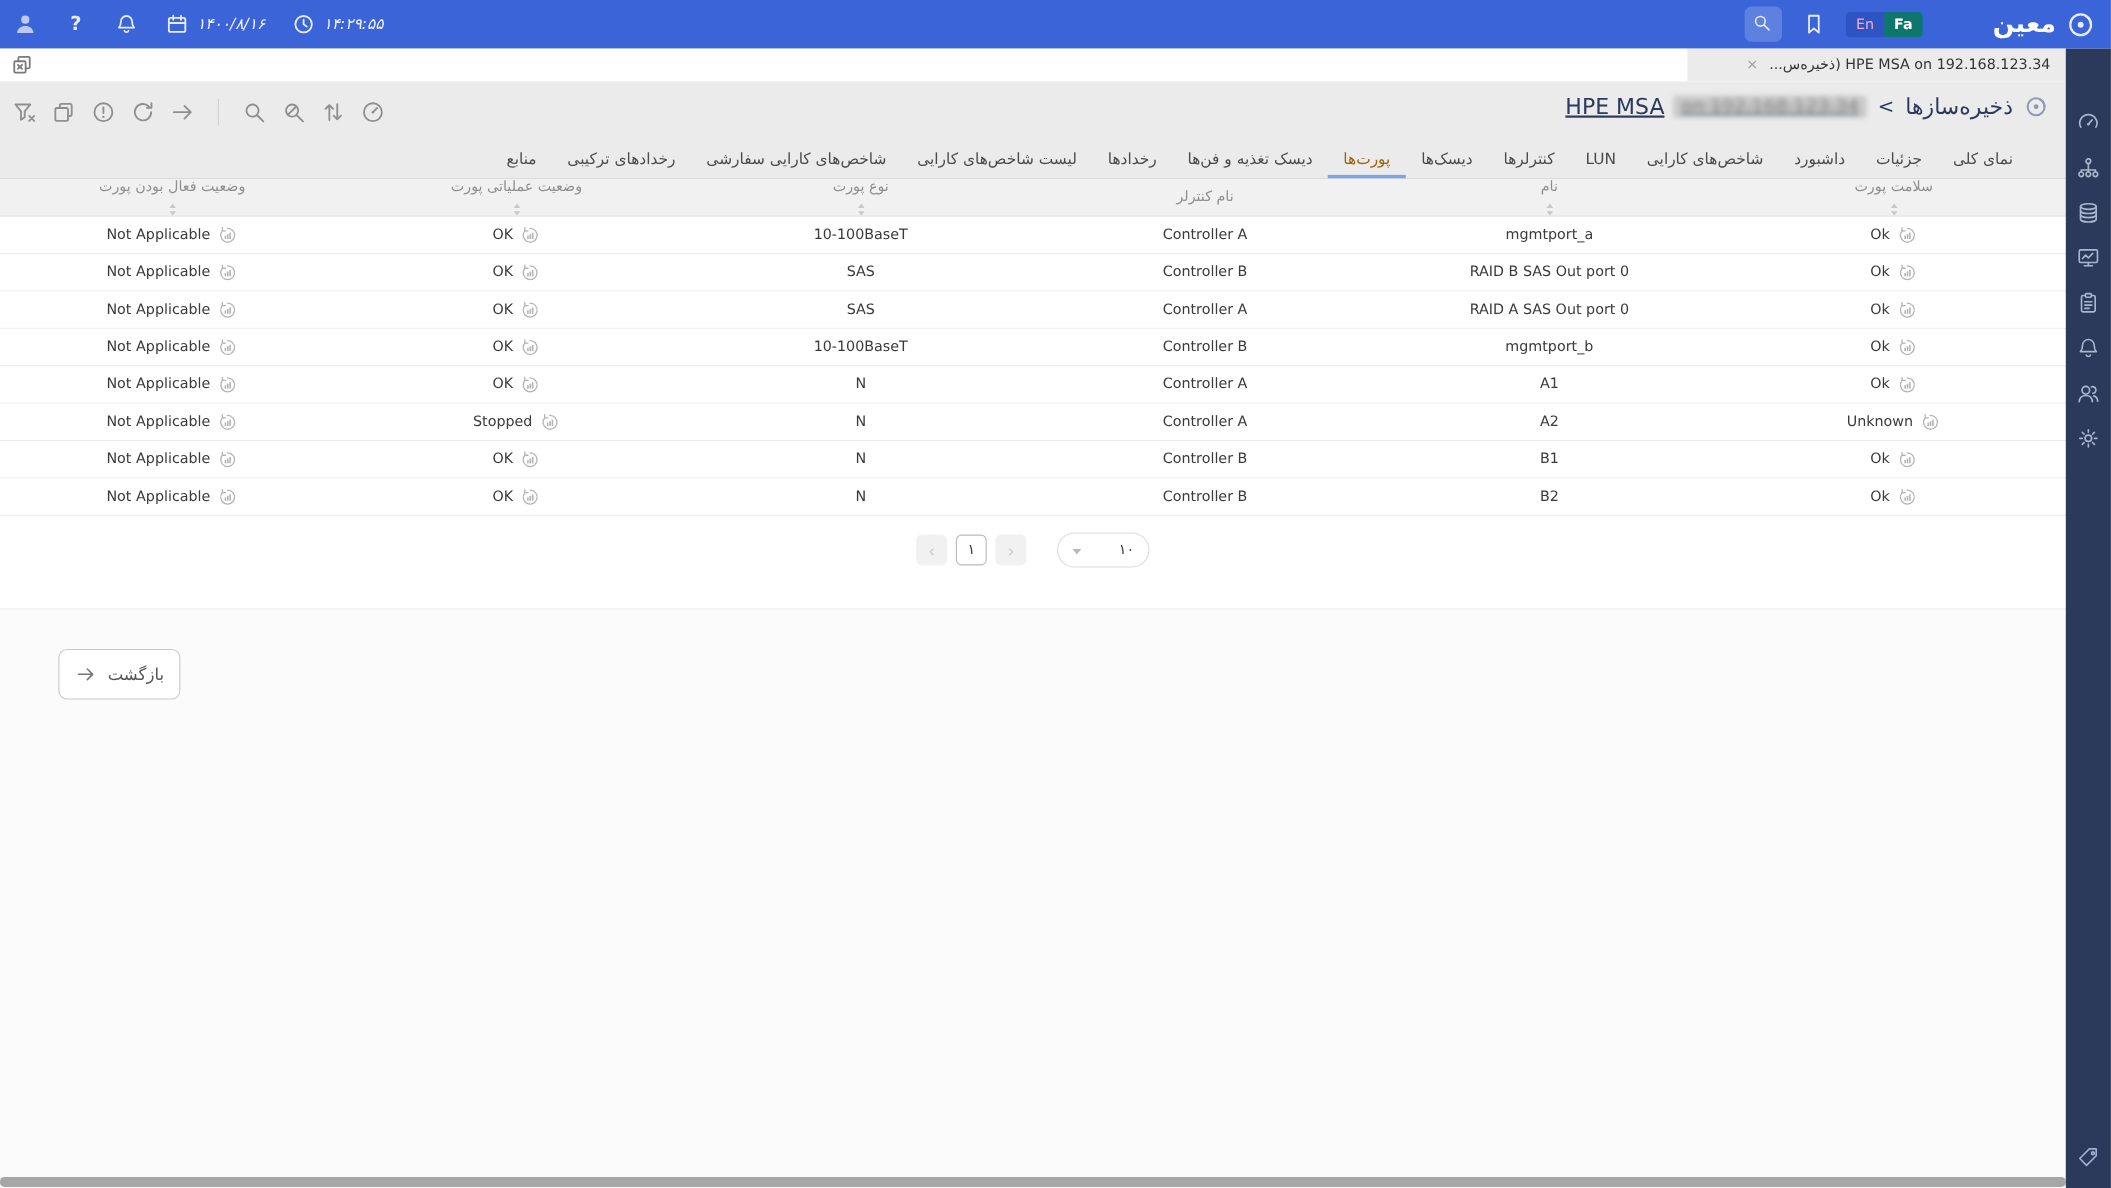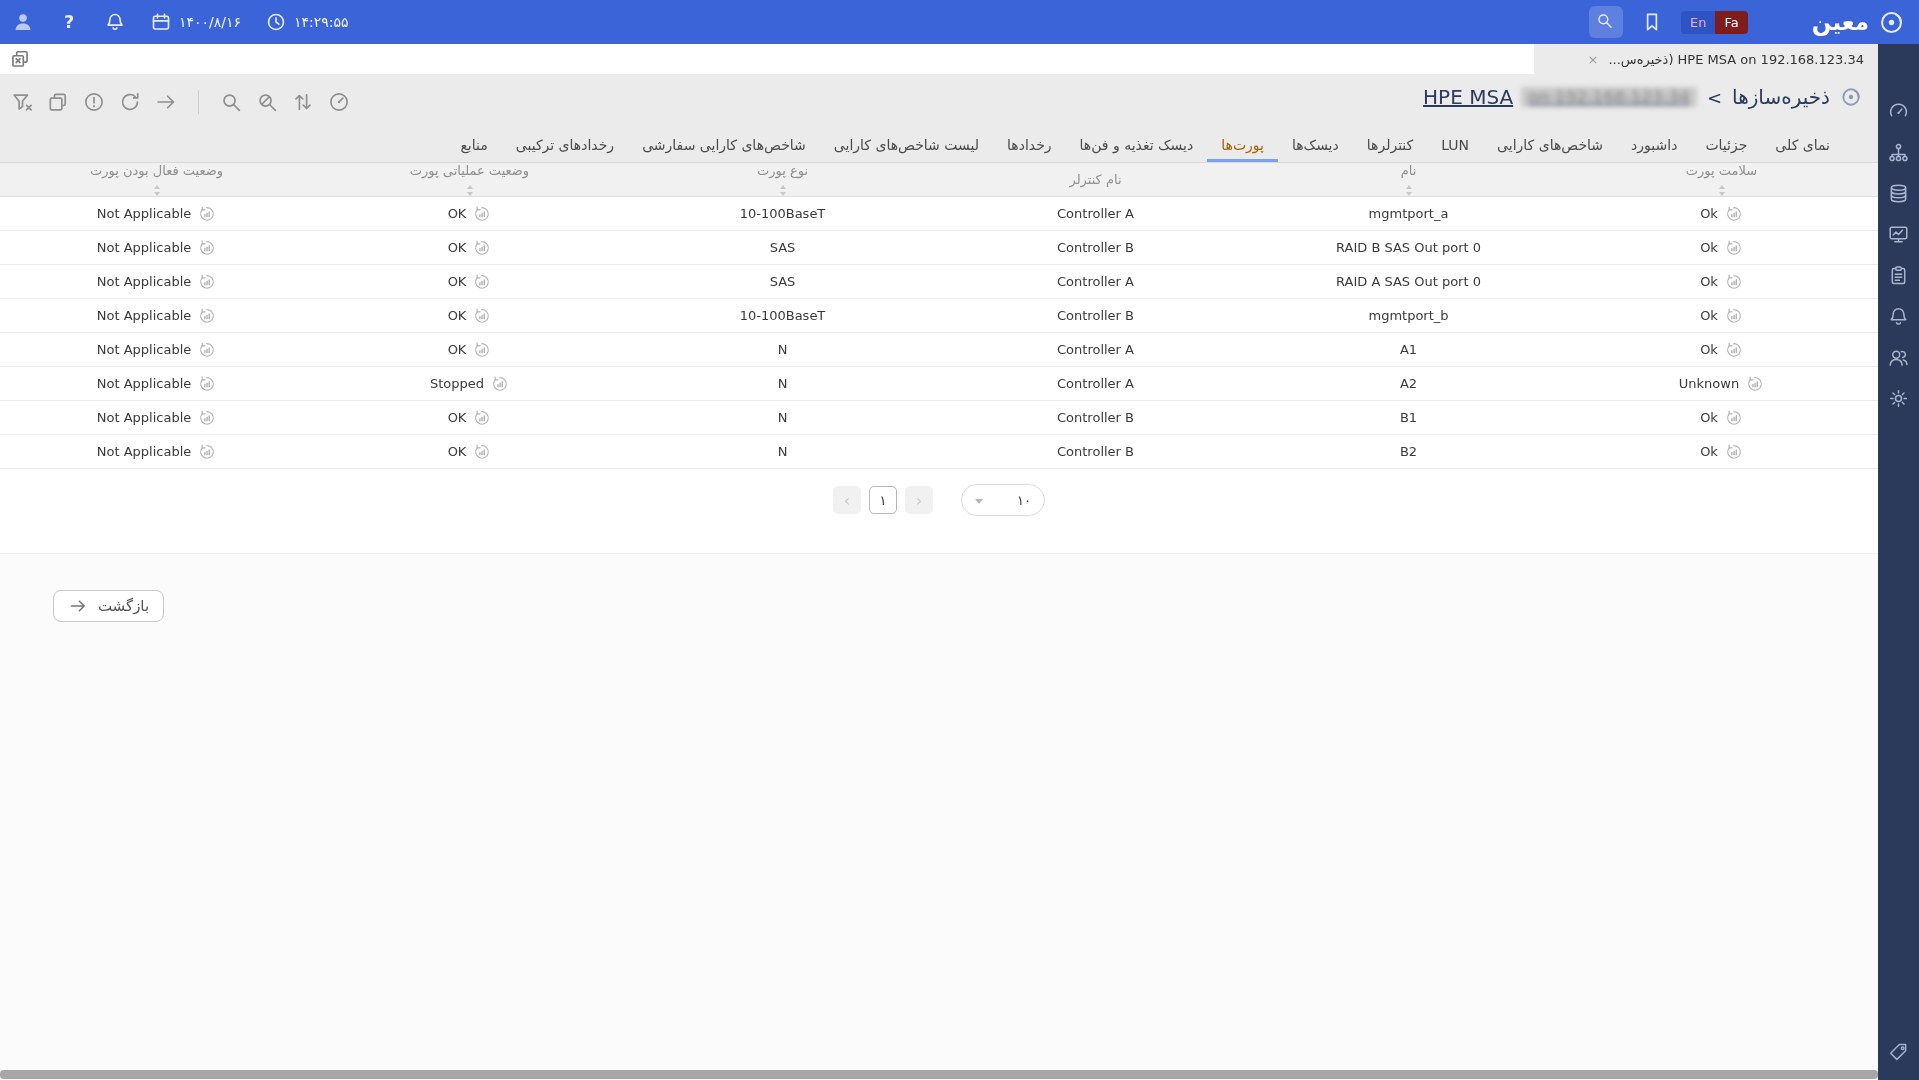--- a/index.html
+++ b/index.html
@@ -8,28 +8,28 @@
 
   
   .topbar { position:absolute; top:0; left:0; right:0; height:44px; background:#3b64d8;
     display:flex; align-items:center; justify-content:space-between; padding:0 14px 0 12px; z-index:6; color:#eef2fd; }
   .tb-left, .tb-right { display:flex; align-items:center; }
   .tb-left { gap:24px; }
   .tb-right { gap:18px; }
   .tb-ic { display:inline-flex; width:22px; height:22px; color:#e6ecfc; cursor:pointer; }
   .tb-ic svg { width:22px; height:22px; }
   .tb-ic.user { color:#bccaf3; }
-  .tb-group { display:flex; align-items:center; gap:7px; font-size:14px; color:#f0f4ff; }
+  .tb-group { display:flex; align-items:center; gap:7px; font-size:14px; color:#f0f4ff;font-style:italic; }
   .chip { width:34px; height:32px; background:rgba(255,255,255,.18); border-radius:6px;
     display:flex; align-items:center; justify-content:center; cursor:pointer; }
   .chip svg { width:19px; height:19px; }
   .lang { display:flex; border-radius:4px; overflow:hidden; font-size:13px; }
   .lang span { padding:4px 9px; cursor:pointer; }
   .lang .en { background:#2e53c3; color:#f9a8d4; }
-  .lang .fa { background:#7f1d1d; color:#fff; }
+  .lang .fa { background:#0f766e; color:#fff;font-weight:bold; }
   .brand { display:flex; align-items:center; gap:9px; margin-left:46px; }
   .brand-text { font-size:23px; font-weight:bold; color:#fff; }
   .brand .tb-ic { width:27px; height:27px; }
   .brand .tb-ic svg { width:27px; height:27px; }
 
   
   .vsidebar { position:absolute; top:44px; right:0; width:41px; bottom:0; background:#2b3a5a; z-index:5; }
   .vs-icons { display:flex; flex-direction:column; align-items:center; padding-top:56px; gap:18px; }
   .vs-ic { width:23px; height:23px; color:#aab6cf; cursor:pointer; }
   .vs-ic svg { width:23px; height:23px; stroke-width:1.3; }
@@ -90,21 +90,21 @@
     display:flex; align-items:center; justify-content:center; font-size:16px; cursor:pointer; border:1px solid #f1f1f1; }
   .pg-cur { width:28px; height:28px; border-radius:5px; background:#fff; border:1px solid #b9b9b9; color:#3a3a3a;
     display:flex; align-items:center; justify-content:center; font-size:13px; cursor:pointer; }
   .pagesize { width:84px; height:32px; border:1px solid #dcdcdc; border-radius:16px; background:#fff;
     display:flex; align-items:center; justify-content:space-between; padding:0 13px; cursor:pointer; }
   .ps-caret { width:0; height:0; border:4.5px solid transparent; border-top:5.5px solid #b9b9b9; border-bottom:none; margin-top:3px; }
   .ps-val { font-size:13px; color:#3a3a3a; }
 
   
   .lower { position:absolute; top:509px; left:0; right:0; bottom:0; background:#fbfbfb; border-top:1px solid #f0f0f0; }
-  .back-btn { position:absolute; left:53px; top:36px; width:111px; height:32px; background:#fff;
+  .back-btn { position:absolute; left:53px; top:36px; width:111px; height:46px; background:#fff;
     border:1px solid #c9c9c9; border-radius:8px; display:flex; align-items:center; justify-content:center;
     gap:10px; font-size:15px; color:#555; cursor:pointer; }
   .back-btn .b-ic { width:20px; height:20px; color:#777; }
   .back-btn .b-ic svg { width:20px; height:20px; }
 
   
   .hscroll { position:absolute; left:0; right:0; bottom:1px; height:9px; background:#a6a6a6; border-radius:4px; cursor:pointer; }
 </style>
 </head>
 <body>

